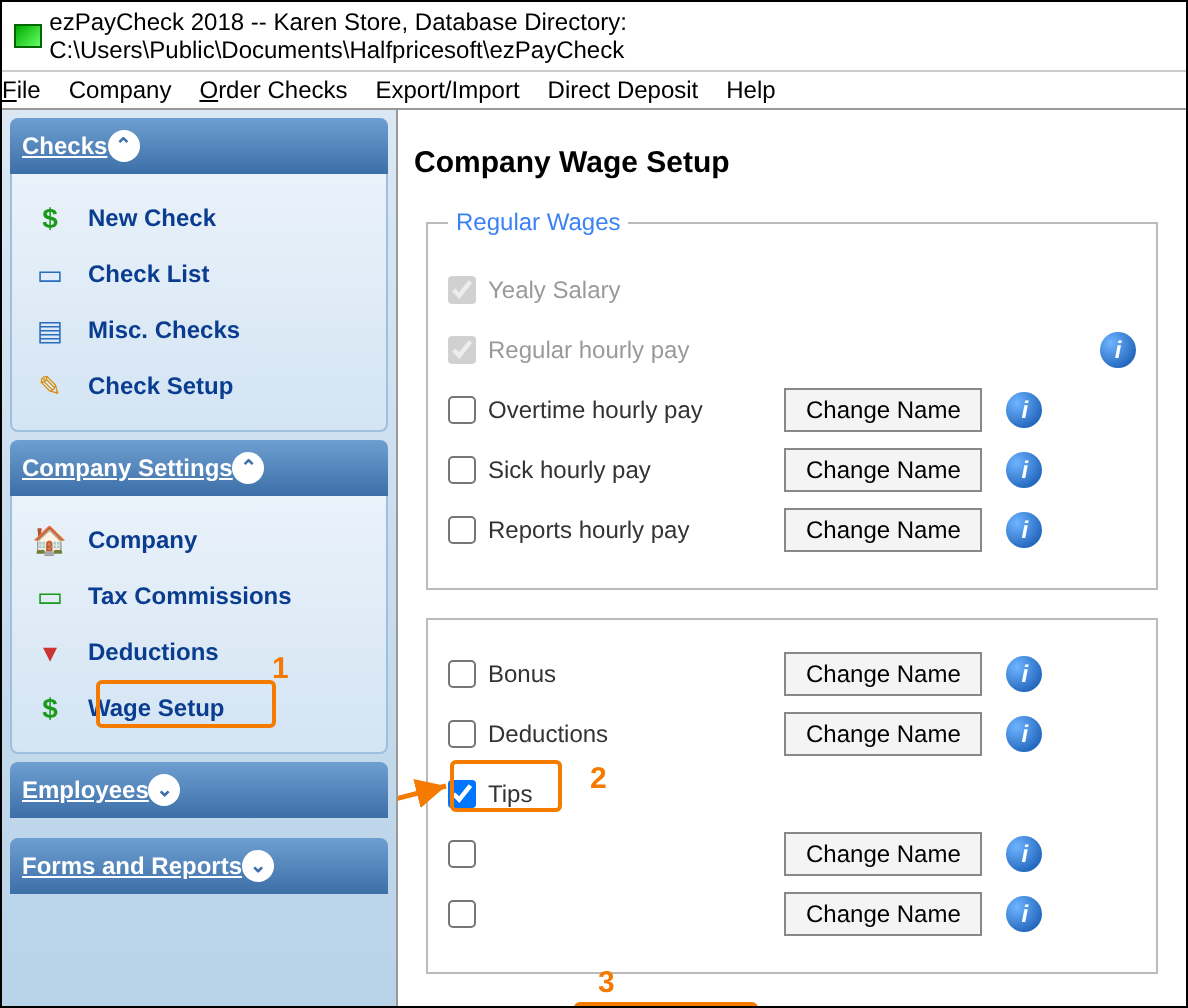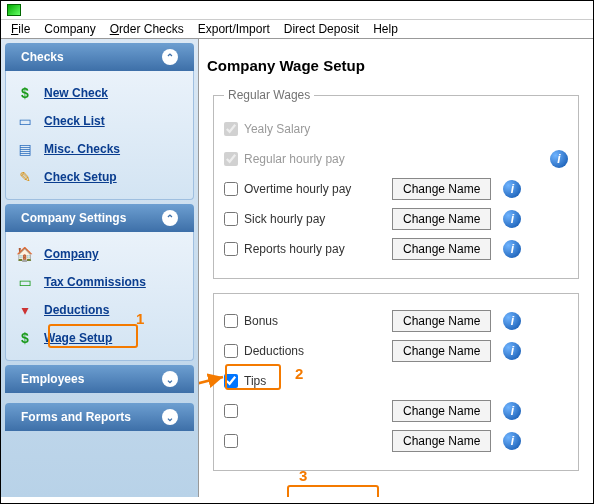--- a/index.html
+++ b/index.html
@@ -22,21 +22,21 @@
     gap: 4px;
     font-size: 12px;
   }
   .app-icon {
     width: 14px; height: 12px;
     background: linear-gradient(135deg,#0a0,#6f6);
     border:1px solid #060;
   }
   .menubar {
     background: #fff;
-    padding: 2px 10px;
+    padding: 2px 0;
     border-bottom: 1px solid #999;
     display: flex;
     gap: 14px;
     font-size: 12px;
   }
   .menubar span { cursor: default; }
   .menubar span u { text-decoration: underline; }
   .body {
     display: flex;
     height: calc(504px - 46px);
@@ -47,26 +47,27 @@
     background: linear-gradient(#dbe8f4,#b8d2e8);
     padding: 4px;
     overflow: hidden;
     border-right: 1px solid #999;
   }
   .panel-header {
     background: linear-gradient(#6d9fd1,#3d6fa8);
     color: #fff;
     font-weight: bold;
     font-size: 12px;
-    padding: 6px 16px;
+    padding: 6px 6px;
     border-radius: 4px 4px 0 0;
     display: flex;
-    justify-content: space-between;
+    justify-content: flex-start;
     align-items: center;
     margin-top: 4px;
+    text-decoration: underline;
   }
   .panel-header.first { margin-top: 0; }
   .collapse-btn {
     width: 16px; height: 16px;
     background: #fff;
     border-radius: 50%;
     display: flex; align-items: center; justify-content: center;
     color: #3d6fa8;
     font-size: 10px;
     font-weight: bold;
@@ -81,21 +82,20 @@
   .nav-item {
     display: flex;
     align-items: center;
     gap: 10px;
     padding: 5px 4px;
     position: relative;
   }
   .nav-item a {
     color: #0a3d8f;
     font-weight: bold;
-    text-decoration: underline;
     font-size: 12px;
   }
   .nav-icon {
     width: 18px; height: 18px;
     display: inline-flex;
     align-items: center; justify-content: center;
     font-size: 14px;
   }
   .highlight-box {
     position: absolute;
@@ -113,21 +113,21 @@
     font-size: 15px;
     text-align: left;
     padding: 10px 18px 14px 0;
   }
   fieldset {
     border: 1px solid #bbb;
     margin: 0 6px 14px 6px;
     padding: 10px 10px 12px 10px;
   }
   legend {
-    color: #737373;
+    color: #3b82f6;
     font-size: 12px;
     padding: 0 4px;
   }
   .row {
     display: flex;
     align-items: center;
     gap: 8px;
     margin: 4px 0;
     min-height: 26px;
   }
@@ -185,20 +185,21 @@
     border: 2px solid #f47a00;
     border-radius: 3px;
     pointer-events: none;
   }
 </style>
 </head>
 <body>
 
 <div class="titlebar">
   <span class="app-icon"></span>
+  <span>ezPayCheck 2018 -- Karen Store, Database Directory: C:\Users\Public\Documents\Halfpricesoft\ezPayCheck</span>
 </div>
 
 <div class="menubar">
   <span><u>F</u>ile</span>
   <span>Company</span>
   <span><u>O</u>rder Checks</span>
   <span>Export/Import</span>
   <span>Direct Deposit</span>
   <span>Help</span>
 </div>

